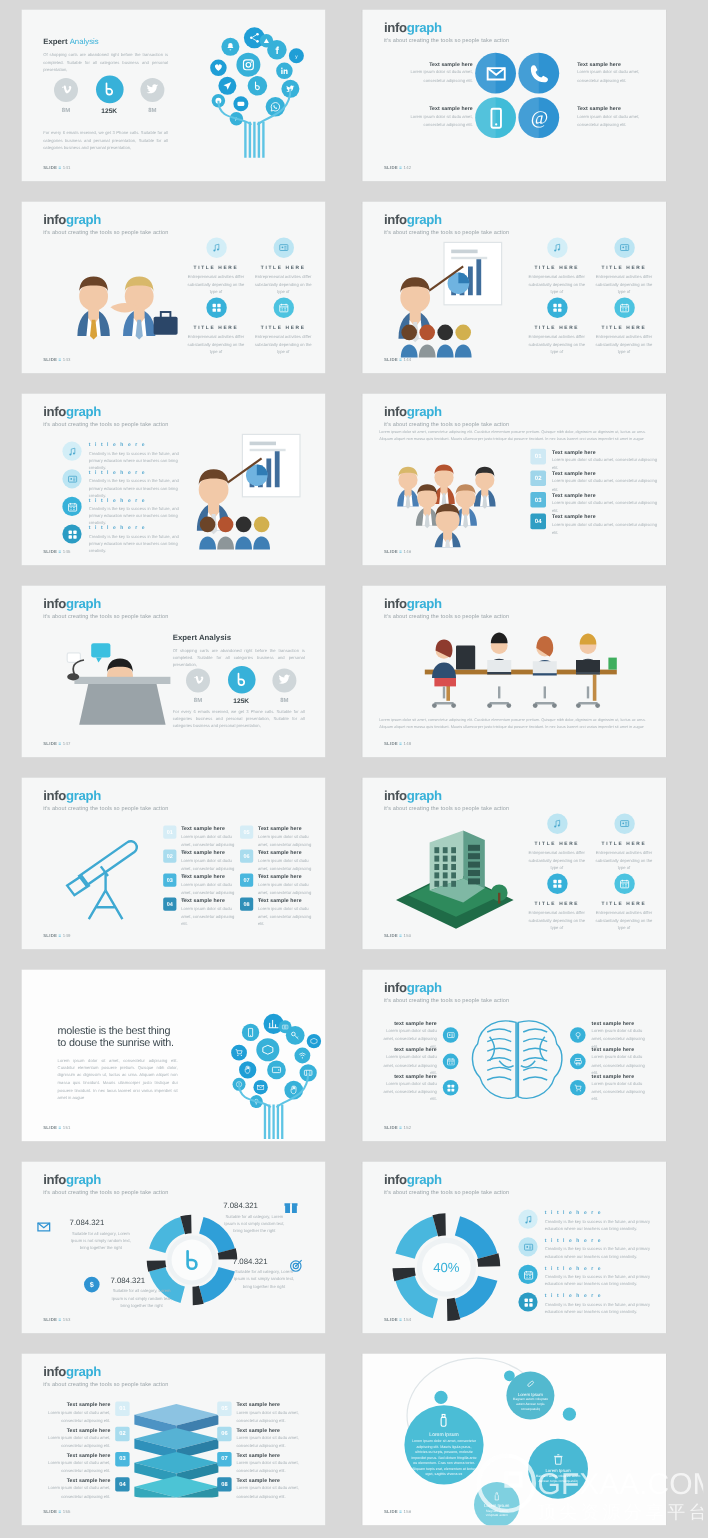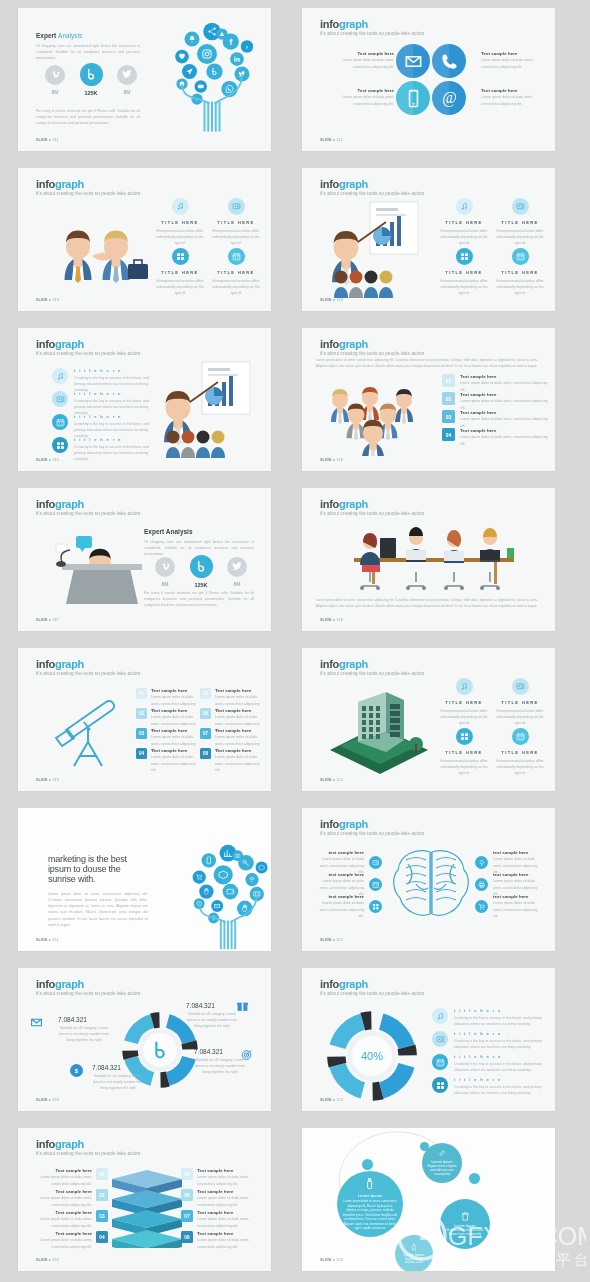--- a/index.html
+++ b/index.html
@@ -827,21 +827,21 @@
             <path d="M7 13h3M13 13h4M7 17h3M13 17h4" stroke="currentColor" stroke-width="1.5"></path>
           </svg>
         </div>
         <div class="ttl-here">TITLE HERE</div>
         <div class="tb" style="margin-top:3px">Entrepreneurial activities differ substantially depending on the type of</div>
       </div>
       <div class="slideno">SLIDE <span class="eq">=</span> <span class="n">150</span></div>
     </div>
     <div class="slide white" style="left: 18px; top: 808px;">
       <div style="position:absolute;left:30px;top:46px;width:100px">
-        <div class="big-blue">marketing is the best ipsum to douse the sunrise with.</div>
+        <div class="big-blue">molestie is the best thing to douse the sunrise with.</div>
         <div class="tb" style="margin-top:7px;text-align:justify">Lorem ipsum dolor sit amet, consectetur adipiscing elit. Curabitur elementum posuere pretium. Quisque nibh dolor, dignissim ac dignissim ut, luctus ac urna. Aliquam aliquet non massa quis tincidunt. Mauris ullamcorper justo tristique dui posuere tincidunt. In nec lacus laoreet orci varius imperdiet sit amet in augue</div>
       </div>
       <svg width="115" height="150" style="position:absolute;left:152px;top:24px">
         <g transform="translate(58,62) scale(1.2)">
           <circle cx="0" cy="-34" r="7" fill="#1f9ed6"></circle>
           <g transform="translate(-4.06,-38.06)">
             <svg width="8.12" height="8.12" viewBox="0 0 24 24" style="color:#ffffff">
               <path d="M4 20V10M10 20V4M16 20v-7M22 20h-20" stroke="currentColor" stroke-width="2"></path>
             </svg>
           </g>

